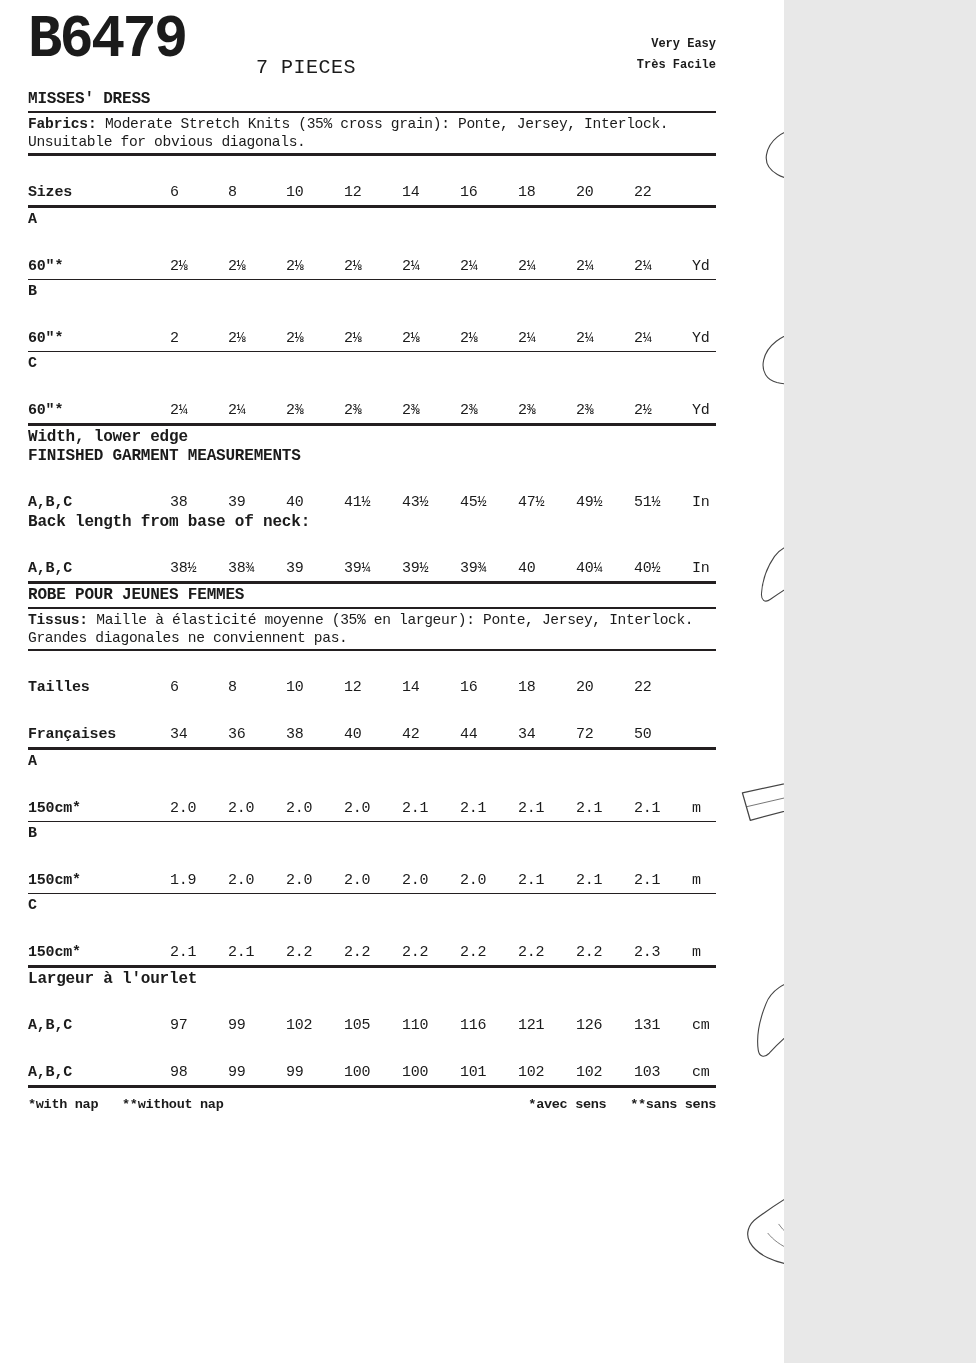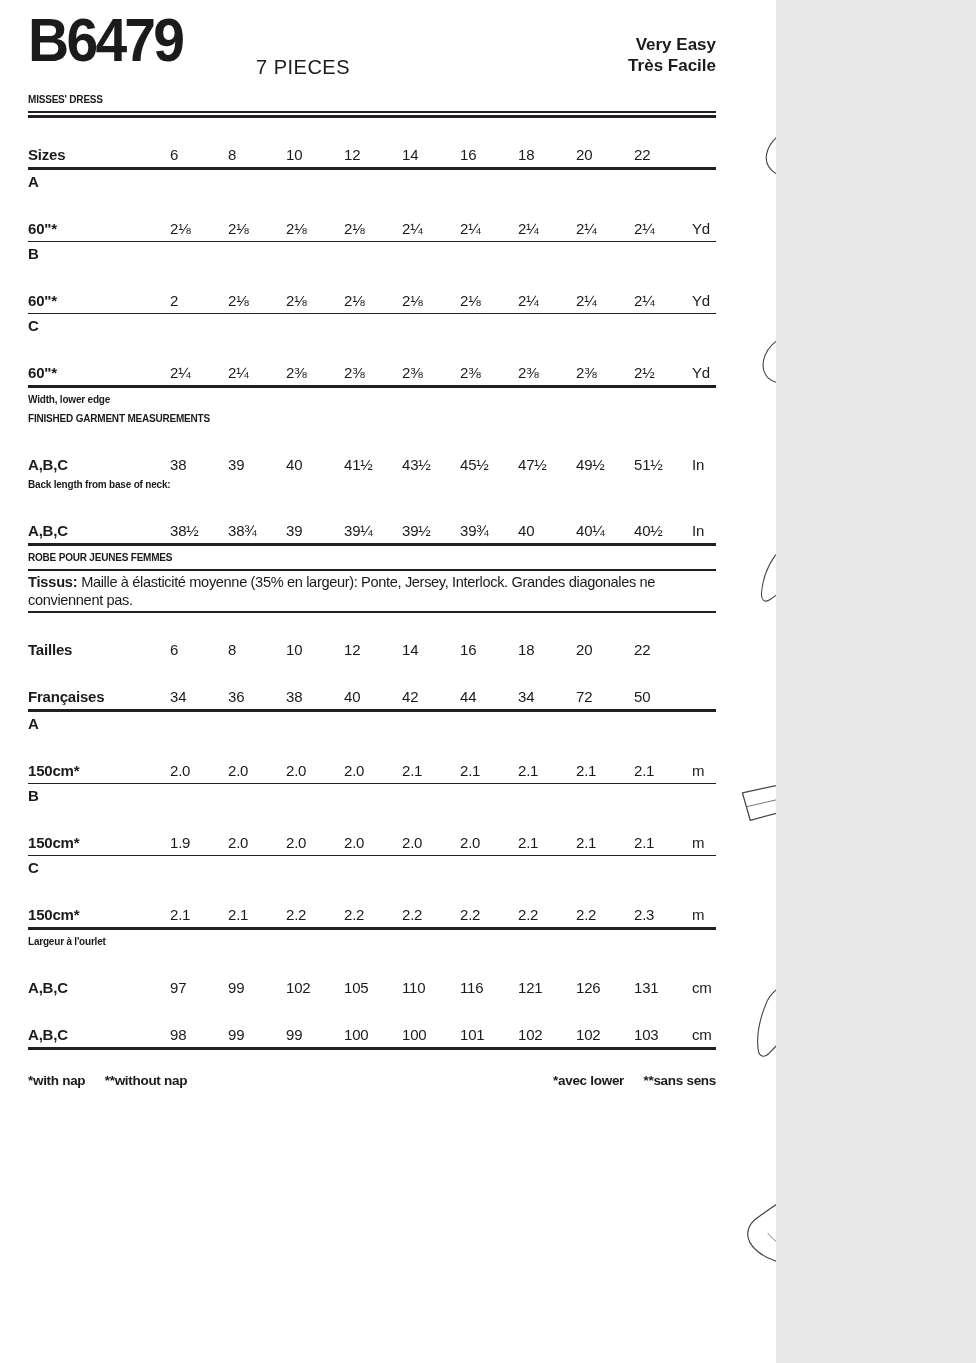--- a/index.html
+++ b/index.html
@@ -1,42 +1,42 @@
 <!DOCTYPE html>
 <html><head>
 <meta charset="utf-8">
 <style>
   html,body{margin:0;padding:0;background:#e8e8e8;}
   .page{position:relative;width:776px;height:1363px;background:#ffffff;overflow:hidden;
-        font-family:Liberation Sans, sans-serif;color:#1b1b1b;}
+        font-family:Liberation Mono, monospace;color:#1b1b1b;padding-left:8px;}
   .left{position:absolute;left:28px;top:12px;width:688px;}
 
   
   .masthead{position:relative;height:78px;}
   .brand{position:absolute;left:0;top:-4px;font-size:62px;font-weight:700;letter-spacing:-3px;
          transform:scaleX(.92);transform-origin:left top;line-height:64px;}
   .pieces{position:absolute;left:228px;top:44px;font-size:20px;font-weight:400;letter-spacing:.5px;}
-  .difficulty{position:absolute;right:0;top:22px;text-align:right;font-size:17px;font-weight:700;line-height:21px;}
+  .difficulty{position:absolute;right:0;top:22px;text-align:right;font-size:12px;font-weight:700;line-height:21px;}
 
   
   hr.rl{border:0;border-top:1.5px solid #231f20;margin:2px 0;}
   hr.rl.thick{border-top-width:3px;}
   hr.rl.mid{border-top-width:2px;}
 
-  .h{font-weight:700;font-size:10px;line-height:19px;letter-spacing:-0.2px;}
+  .h{font-weight:700;font-size:16px;line-height:19px;letter-spacing:-0.2px;}
   .para{margin:0;font-size:14.6px;line-height:18px;letter-spacing:-0.35px;}
   .para b{letter-spacing:-0.2px;}
 
   .trow{display:grid;grid-template-columns:142px repeat(9,58px) auto;font-size:15px;line-height:20px;letter-spacing:-0.2px;margin-top:27px;}
   .rowlab{font-weight:700;font-size:15px;line-height:20px;}
   .cell{display:block;}
   .cell.lab{font-weight:700;}
   .cell.unit{font-weight:400;}
 
-  .footnotes{display:flex;justify-content:space-between;margin-top:23px;font-size:13.5px;font-weight:700;letter-spacing:-0.3px;}
+  .footnotes{display:flex;justify-content:space-between;margin-top:9px;font-size:13.5px;font-weight:700;letter-spacing:-0.3px;}
   .footnotes .gap{margin-left:16px;}
 
   
   .fig{position:absolute;left:736px;width:158px;margin:0;display:flex;flex-direction:column;align-items:center;}
   .viewletter{font-size:23px;line-height:24px;font-weight:400;color:#2a2a2a;margin-left:10px;}
   .fig svg{flex:1 1 auto;width:100%;}
 
   
   .gauge{position:absolute;left:899px;top:85px;width:52px;height:1078px;border:1.5px solid #1e9cd8;box-sizing:border-box;}
   .gtop{position:relative;height:223px;border-bottom:1.5px solid #1e9cd8;box-sizing:border-box;
@@ -69,20 +69,21 @@
       <div class="brand">B6479</div>
       <div class="pieces">7 PIECES</div>
       <div class="difficulty">
         <div>Very Easy</div>
         <div>Très Facile</div>
       </div>
     </div>
 
     <div class="h">MISSES' DRESS</div>
     <hr class="rl mid">
+    <p class="para"><b>Fabrics:</b><span> Moderate Stretch Knits (35% cross grain): Ponte, Jersey, Interlock. Unsuitable for obvious diagonals.</span></p>
     <hr class="rl thick">
 
     <div class="trow">
         <span class="cell lab">Sizes</span>
         <span class="cell val">6</span>
         <span class="cell val">8</span>
         <span class="cell val">10</span>
         <span class="cell val">12</span>
         <span class="cell val">14</span>
         <span class="cell val">16</span>
@@ -277,21 +278,21 @@
         <span class="cell unit">cm</span>
       </div>
     <hr class="rl thick">
 
     <div class="footnotes">
       <div>
         <span>*with nap</span>
         <span class="gap">**without nap</span>
       </div>
       <div>
-        <span>*avec lower</span>
+        <span>*avec sens</span>
         <span class="gap">**sans sens</span>
       </div>
     </div>
   </div>
 
   <figure class="fig" style="top:84px;height:206px">
     <div class="viewletter">A</div>
     <svg viewBox="0 0 160 210">
       <path class="f" d="M57,82 C54,120 51,160 50,201 L110,201 C109,160 106,120 103,82 Z"></path>
       <path class="dash" d="M51,196 L109,196"></path>

